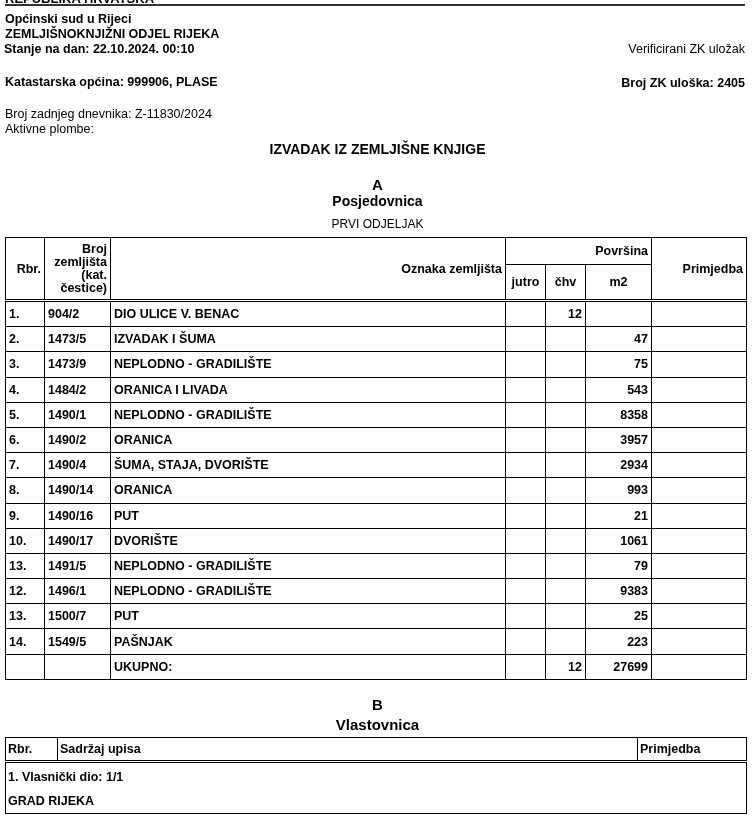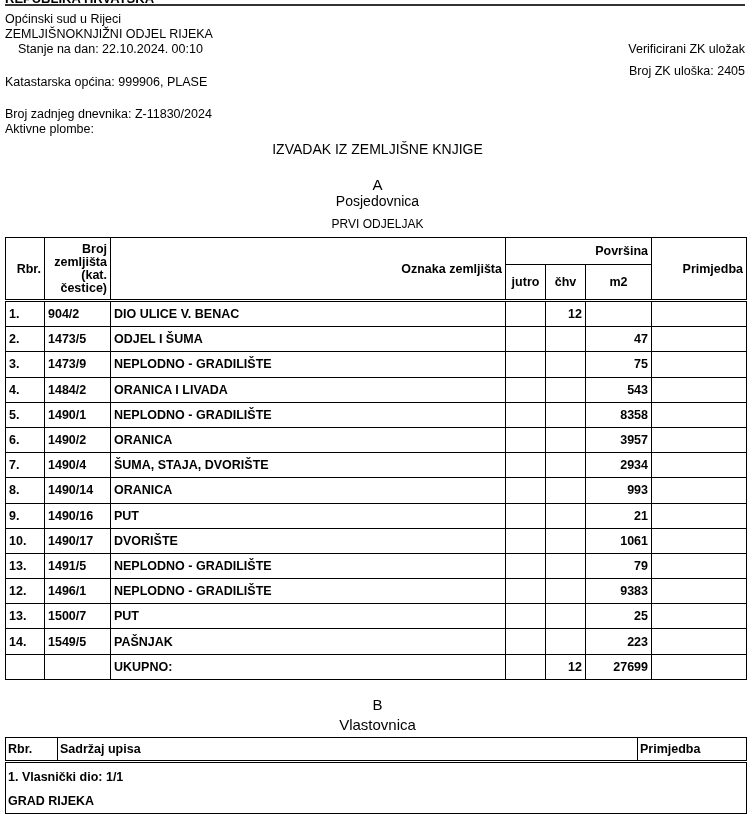--- a/index.html
+++ b/index.html
@@ -1,19 +1,19 @@
 <!DOCTYPE html>
 <html><head>
   <meta charset="utf-8">
   <style>
     html, body { margin: 0; padding: 0; background: #ffffff; }
     body { width: 755px; height: 840px; position: relative; overflow: hidden;
            font-family: "Liberation Sans", sans-serif; color: #000; }
     .abs { position: absolute; white-space: nowrap; }
-    .b { font-weight: normal; }
+    .b { font-weight: bold; }
     .top-cut { left: 5px; top: -9px; font-size: 13px; font-weight: bold; }
     .top-rule { position: absolute; left: 5px; top: 4px; width: 740px; height: 2px; background: #333; }
     .f12 { font-size: 12.5px; }
     .right { right: 10px; text-align: right; }
     .center { left: 0; width: 755px; text-align: center; }
 
     table.a { position: absolute; left: 5px; top: 237px; width: 741px; border-collapse: collapse; table-layout: fixed; }
     table.a td, table.a th { border: 1px solid #000; padding: 0 3px; font-size: 12.5px; font-weight: bold; height: 24.2px; line-height: 14px; overflow: hidden; white-space: nowrap; }
     table.a th { font-weight: bold; text-align: center; vertical-align: middle; white-space: normal; height: auto; }
     table.a thead tr.h1 th { height: 26px; text-align: right; }
@@ -28,25 +28,25 @@
     table.bt td.c { border-top: none; height: 48px; vertical-align: top; padding-top: 2px; line-height: 24px; }
   </style>
 </head>
 <body>
 
 <div class="abs top-cut">REPUBLIKA HRVATSKA</div>
 <div class="top-rule"></div>
 
 <div class="abs b f12" style="left:5px; top:12px;">Općinski sud u Rijeci</div>
 <div class="abs b f12" style="left:5px; top:27px;">ZEMLJIŠNOKNJIŽNI ODJEL RIJEKA</div>
-<div class="abs b f12" style="left:18px; top:42px;">Stanje na dan: 22.10.2024. 00:10</div>
+<div class="abs b f12" style="left:4px; top:42px;">Stanje na dan: 22.10.2024. 00:10</div>
 <div class="abs f12 right" style="top:42px;">Verificirani ZK uložak</div>
 
 <div class="abs b f12" style="left:5px; top:75px;">Katastarska općina: 999906, PLASE</div>
-<div class="abs b f12 right" style="top:64px;margin-left:26px;">Broj ZK uloška: 2405</div>
+<div class="abs b f12 right" style="top:76px;margin-left:26px;">Broj ZK uloška: 2405</div>
 
 <div class="abs f12" style="left:5px; top:107px;">Broj zadnjeg dnevnika: Z-11830/2024</div>
 <div class="abs f12" style="left:5px; top:122px;">Aktivne plombe:</div>
 
 <div class="abs b center" style="top:141px; font-size:14px;">IZVADAK IZ ZEMLJIŠNE KNJIGE</div>
 
 <div class="abs b center" style="top:176px; font-size:15px;">A</div>
 <div class="abs b center" style="top:193px; font-size:14px;">Posjedovnica</div>
 <div class="abs center" style="top:217px; font-size:12px;">PRVI ODJELJAK</div>
 
@@ -80,21 +80,21 @@
         <td class="l">904/2</td>
         <td class="l">DIO ULICE V. BENAC</td>
         <td class="num"></td>
         <td class="num">12</td>
         <td class="num"></td>
         <td class="l"></td>
       </tr>
       <tr>
         <td class="l">2.</td>
         <td class="l">1473/5</td>
-        <td class="l">ODJEL I ŠUMA</td>
+        <td class="l">IZVADAK I ŠUMA</td>
         <td class="num"></td>
         <td class="num"></td>
         <td class="num">47</td>
         <td class="l"></td>
       </tr>
       <tr>
         <td class="l">3.</td>
         <td class="l">1473/9</td>
         <td class="l">NEPLODNO - GRADILIŠTE</td>
         <td class="num"></td>

